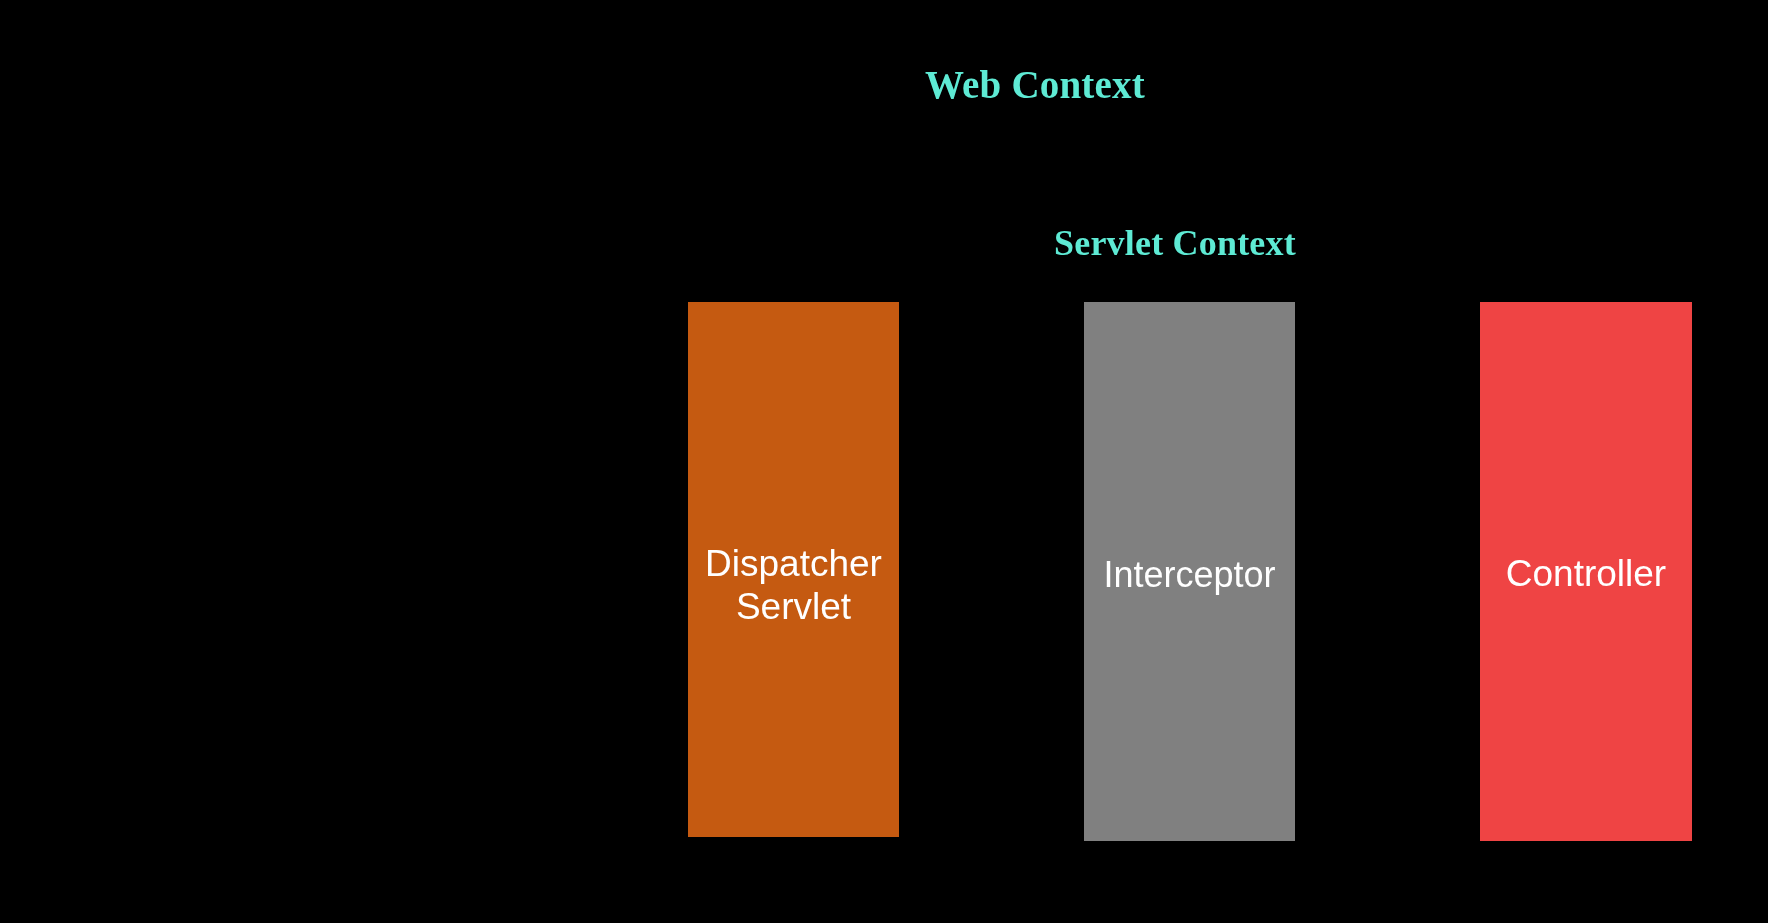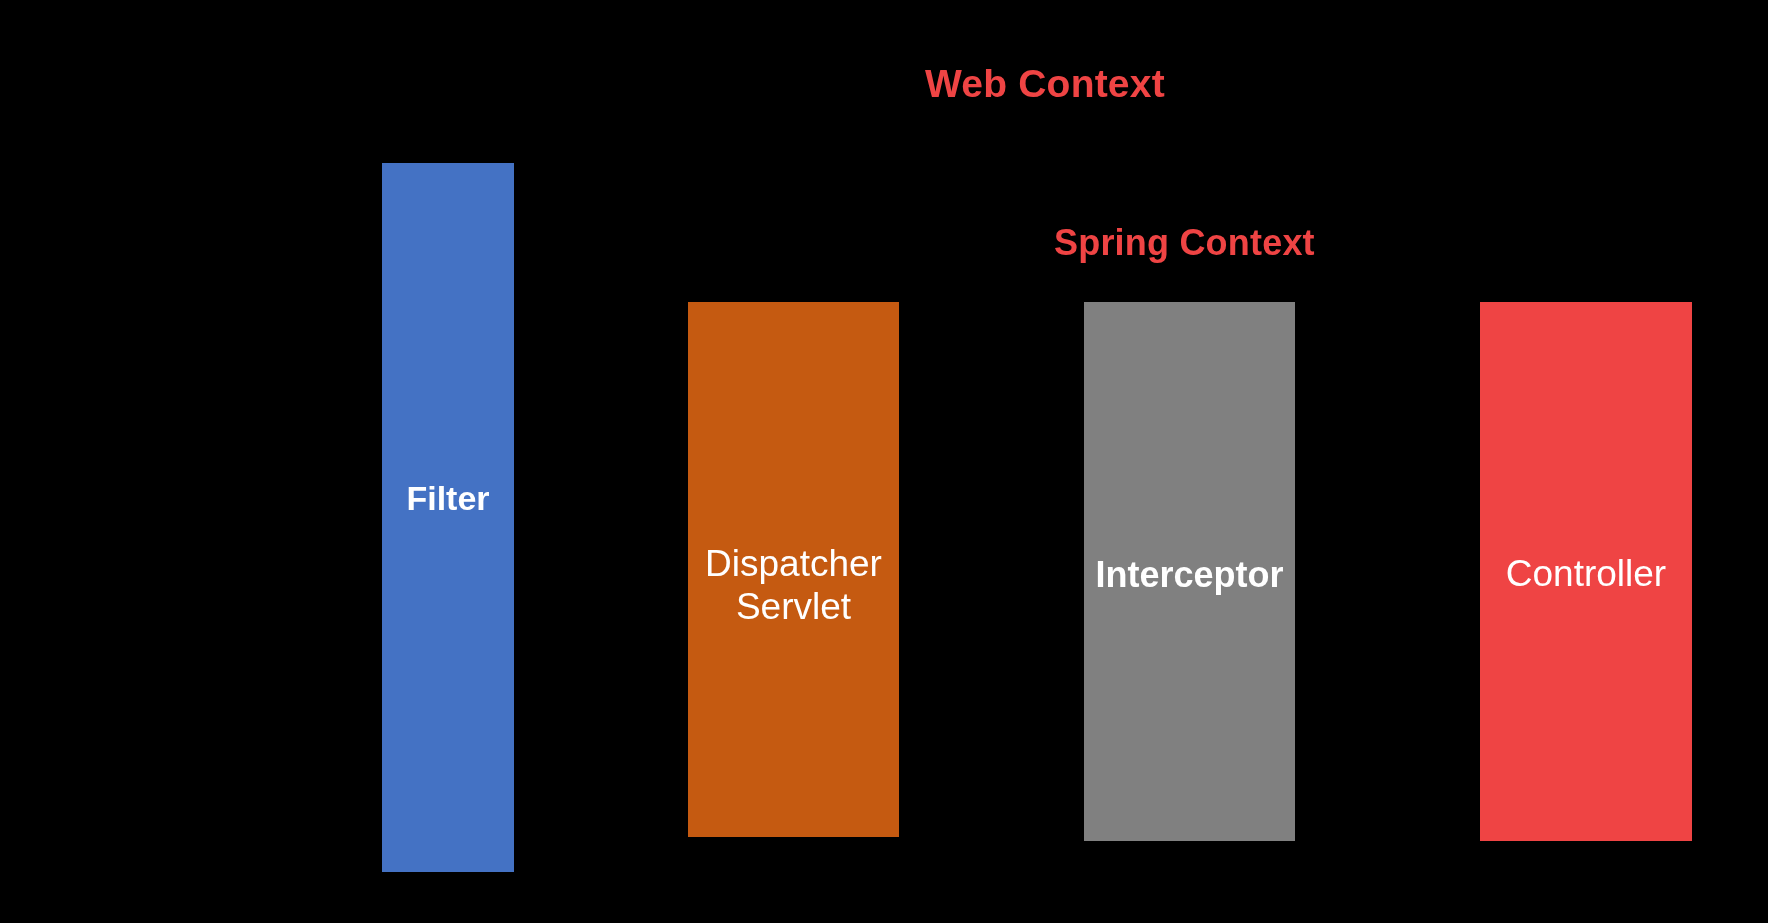--- a/index.html
+++ b/index.html
@@ -12,24 +12,25 @@
   }
   #canvas {
     position: relative;
     width: 1768px;
     height: 923px;
     background: #000000;
     overflow: hidden;
   }
   .ctx-label {
     position: absolute;
-    color: #ef4444;
+    color: #5eead4;
     font-weight: bold;
     white-space: nowrap;
     letter-spacing: 0.2px;
+    font-family: Liberation Serif, serif;
   }
   #web-context-label {
     left: 925px;
     top: 62px;
     font-size: 39px;
   }
   #spring-context-label {
     left: 1054px;
     top: 222px;
     font-size: 36px;
@@ -75,21 +76,21 @@
   }
   #bar-interceptor {
     left: 1084px;
     top: 302px;
     width: 211px;
     height: 539px;
     background: #808080;
   }
   #bar-interceptor .bar-label {
     font-size: 36px;
-    font-weight: bold;
+    font-weight: normal;
     position: relative;
     top: 3px;
   }
   #bar-controller {
     left: 1480px;
     top: 302px;
     width: 212px;
     height: 539px;
     background: #ef4444;
   }
@@ -100,25 +101,22 @@
     top: 3px;
   }
 </style>
 </head>
 <body>
 
 <div id="canvas">
 
   <div class="ctx-label" id="web-context-label">Web Context</div>
 
-  <div class="ctx-label" id="spring-context-label">Spring Context</div>
+  <div class="ctx-label" id="spring-context-label">Servlet Context</div>
 
-  <div class="bar" id="bar-filter">
-    <span class="bar-label">Filter</span>
-  </div>
 
   <div class="bar" id="bar-dispatcher-servlet">
     <span class="bar-label">Dispatcher
 Servlet</span>
   </div>
 
   <div class="bar" id="bar-interceptor">
     <span class="bar-label">Interceptor</span>
   </div>
 

